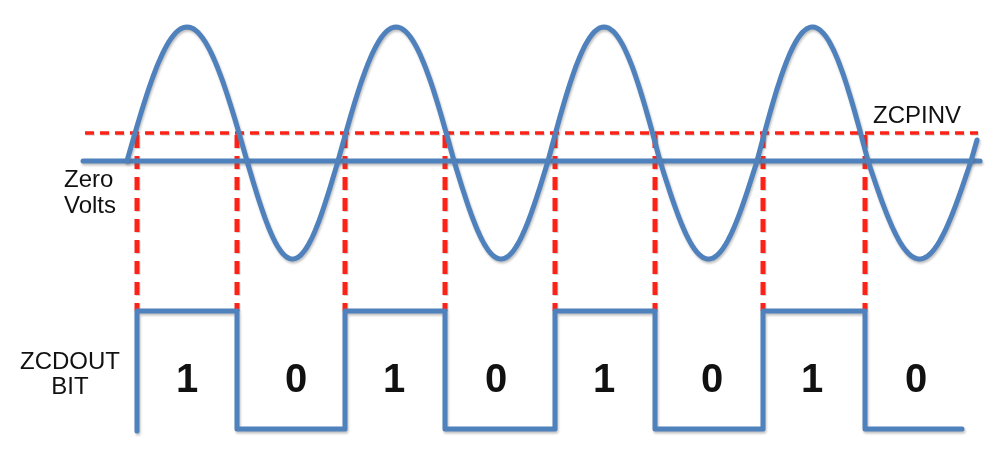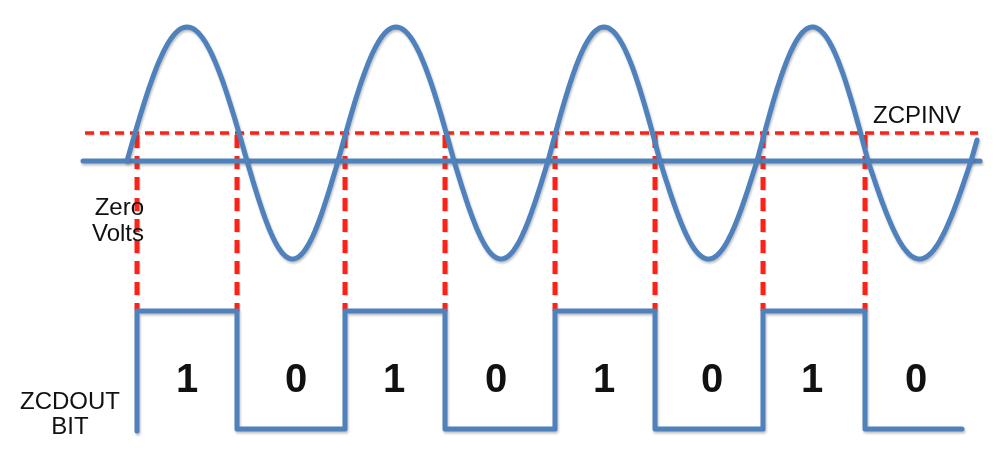--- a/index.html
+++ b/index.html
@@ -26,37 +26,35 @@
     font-weight: normal;
     white-space: pre-line;
     user-select: none;
   }
   .lbl-zero-volts {
     left: 64px;
     top: 166px;
     width: 80px;
     font-size: 24px;
     line-height: 26px;
-    text-align: right;
-    margin-top: 28px;
+    text-align: left;
   }
   .lbl-zcpinv {
     left: 873px;
     top: 103px;
     font-size: 24px;
     line-height: 24px;
   }
   .lbl-zcdout {
     left: 12px;
     top: 348px;
     width: 116px;
     font-size: 24px;
     line-height: 25px;
     text-align: center;
-    margin-top: 40px;
   }
   .bit-digit {
     position: absolute;
     transform: translate(-50%, -50%);
     font-size: 40px;
     font-weight: bold;
     color: #111111;
     user-select: none;
   }
   .g-blue { filter: drop-shadow(1.5px 2px 1px rgba(90,90,90,0.38)); }

